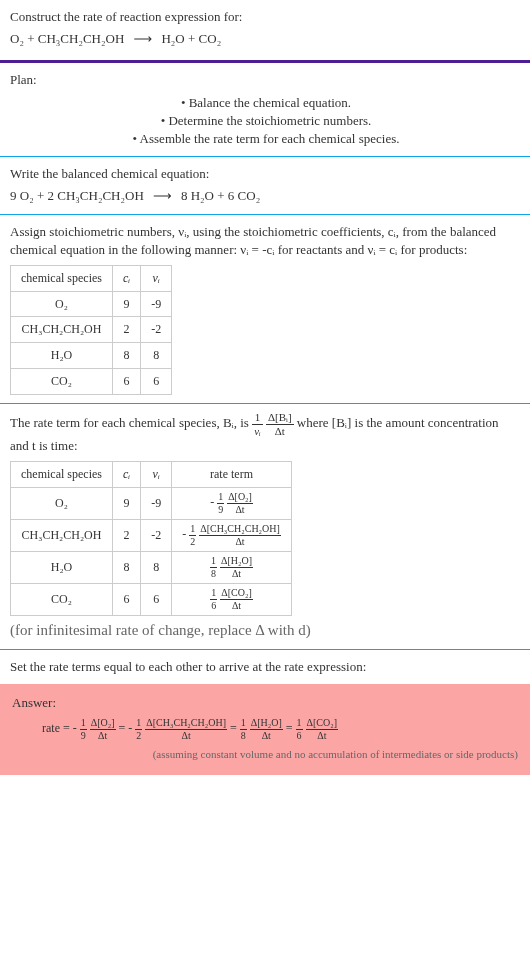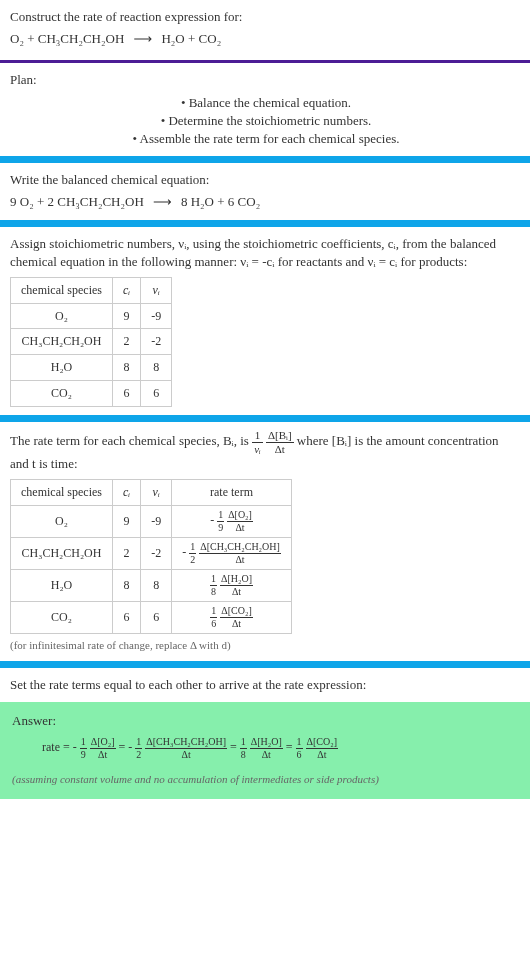--- a/index.html
+++ b/index.html
@@ -6,21 +6,21 @@
     body {
       font-family: Georgia, 'Times New Roman', serif;
       font-size: 13px;
       color: #333;
       background: #fff;
       width: 530px;
       line-height: 1.4;
     }
     .section {
       padding: 8px 10px;
-      border-bottom: 7px solid #0ea5e9;
+      border-bottom: 1px solid #0ea5e9;
     }
     .header-section {
       padding: 8px 10px 12px;
       border-bottom: 3px solid #4c1d95;
     }
     .equation {
       margin-top: 4px;
       font-size: 13px;
     }
     .arrow { margin: 0 6px; }
@@ -51,40 +51,40 @@
     .rate-frac {
       display: inline-block;
       text-align: center;
       vertical-align: middle;
       font-size: 10px;
       line-height: 1;
     }
     .rate-frac .num { display: block; border-bottom: 1px solid #333; padding: 0 1px 1px; }
     .rate-frac .den { display: block; padding: 1px 1px 0; }
     .note {
-      font-size: 11px;
+      font-size: 15px;
       color: #666;
       margin-top: 4px;
     }
     .answer-box {
-      background: #86efac;
+      background: #fca5a5;
       padding: 10px 12px 12px;
       margin: 0;
     }
     .answer-label { margin-bottom: 6px; }
     .answer-eq {
       font-size: 12px;
       padding-left: 30px;
       white-space: nowrap;
     }
     .answer-note {
       font-size: 11px;
       color: #666;
-      margin-top: 12px;
-      font-style: italic;
+      text-align: right;
+      margin-top: 6px;
     }
     .inline-mid { vertical-align: middle; }
     .rate-term-cell { white-space: nowrap; }
   </style>
 </head>
 <body>
 
 <div class="header-section">
   <div>Construct the rate of reaction expression for:</div>
   <div class="equation">

